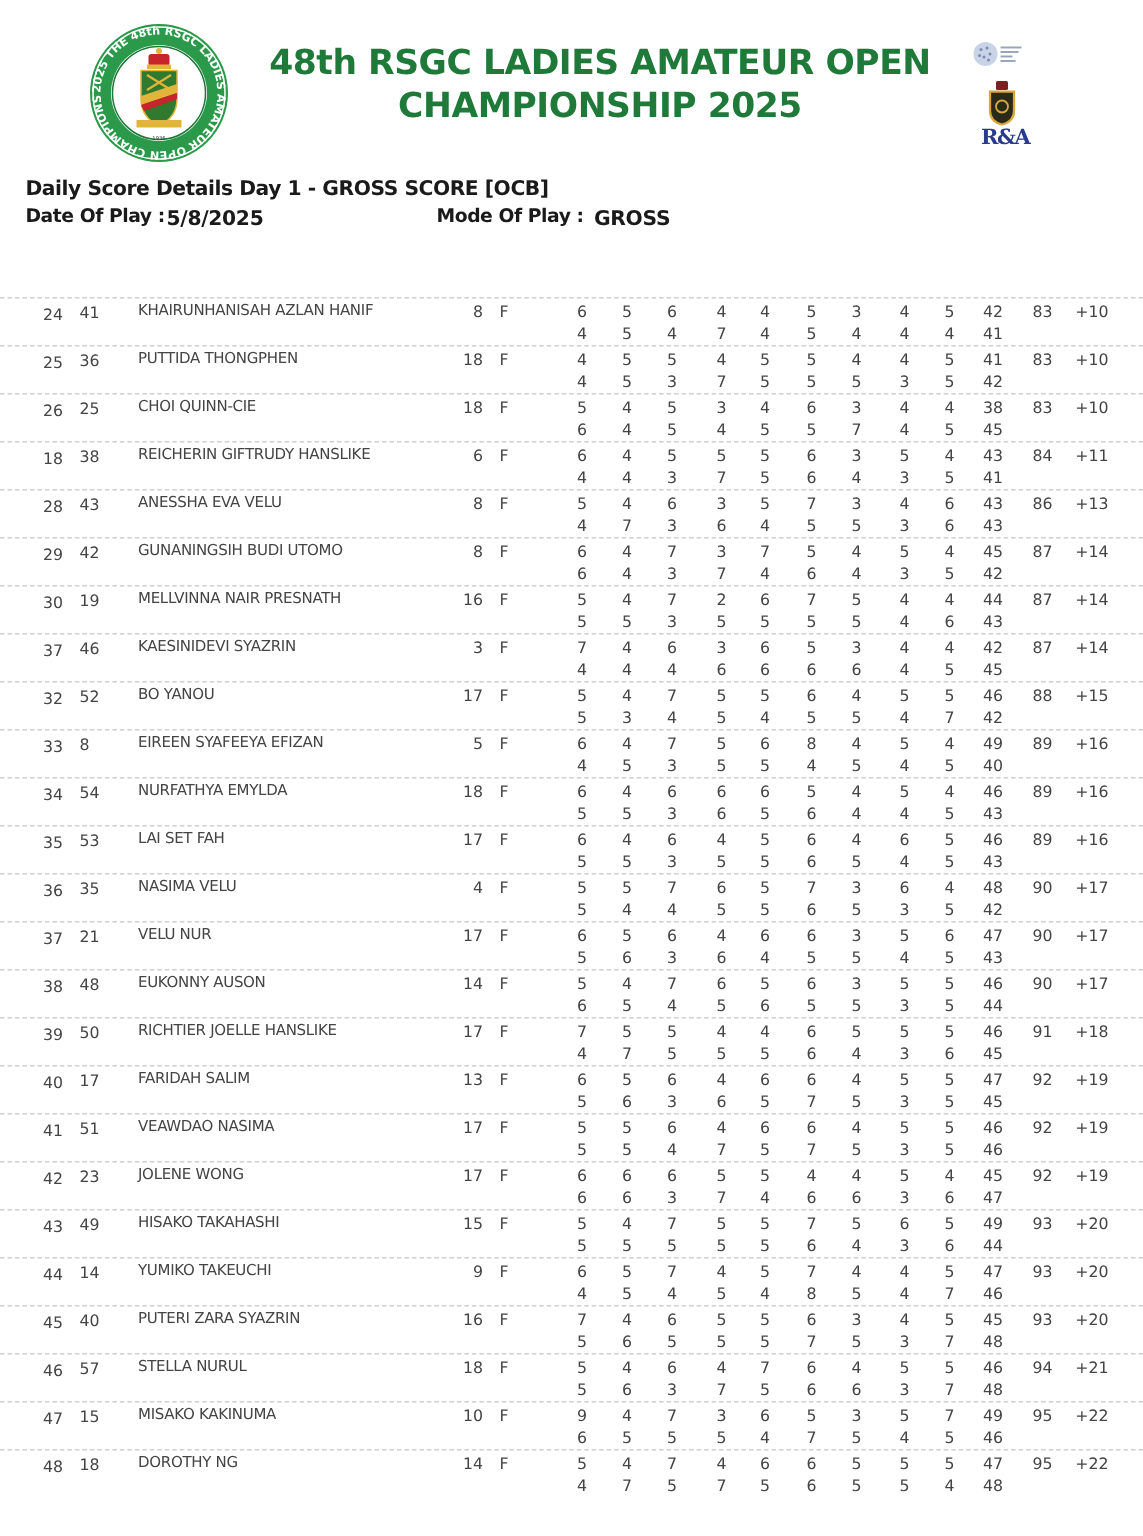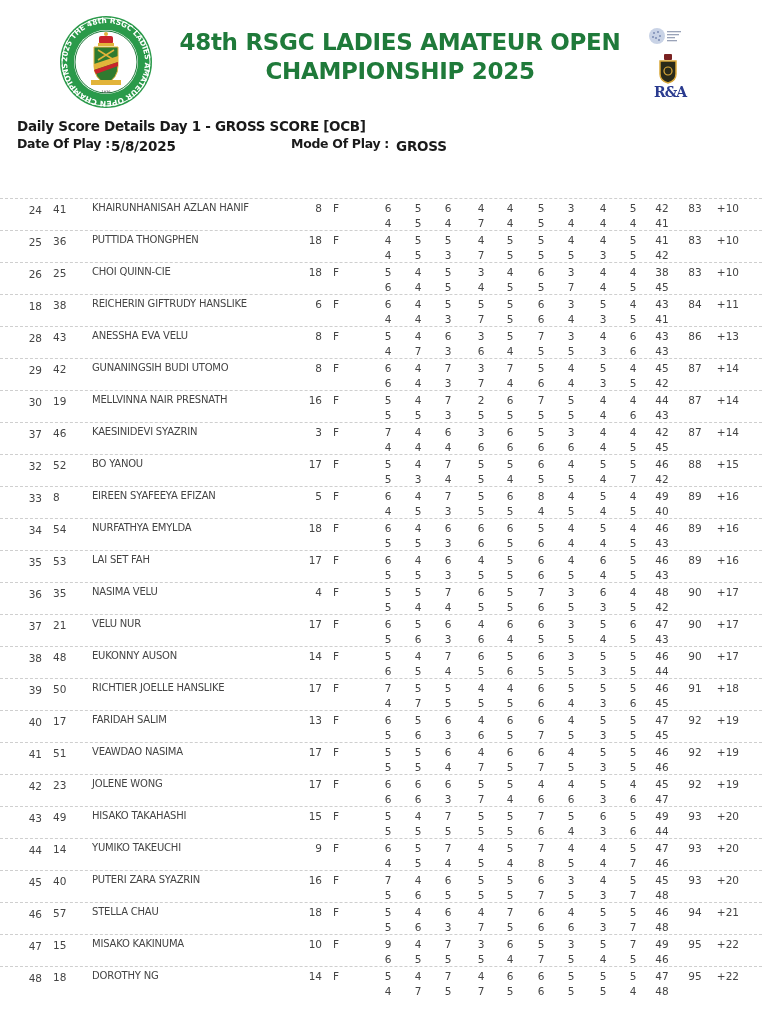--- a/index.html
+++ b/index.html
@@ -726,21 +726,21 @@
       <div class="cell hole l1" style="left:626px;">5</div>
       <div class="cell hole l2" style="left:626px;">7</div>
       <div class="cell tot l1" style="left:653px;">45</div>
       <div class="cell tot l2" style="left:653px;">48</div>
       <div class="cell gross" style="left:686px;">93</div>
       <div class="cell par" style="left:711px;">+20</div>
     </div>
     <div class="row">
       <div class="cell pos">46</div>
       <div class="cell no">57</div>
-      <div class="cell name">STELLA CHAU</div>
+      <div class="cell name">STELLA NURUL</div>
       <div class="cell hcp">18</div>
       <div class="cell gender">F</div>
       <div class="cell hole l1" style="left:381px;">5</div>
       <div class="cell hole l2" style="left:381px;">5</div>
       <div class="cell hole l1" style="left:411px;">4</div>
       <div class="cell hole l2" style="left:411px;">6</div>
       <div class="cell hole l1" style="left:441px;">6</div>
       <div class="cell hole l2" style="left:441px;">3</div>
       <div class="cell hole l1" style="left:474px;">4</div>
       <div class="cell hole l2" style="left:474px;">7</div>

